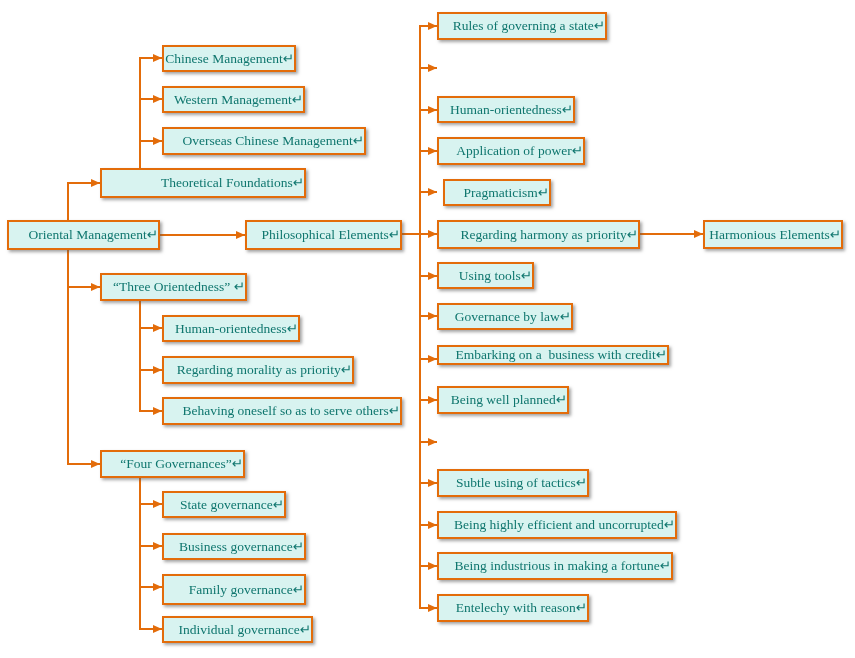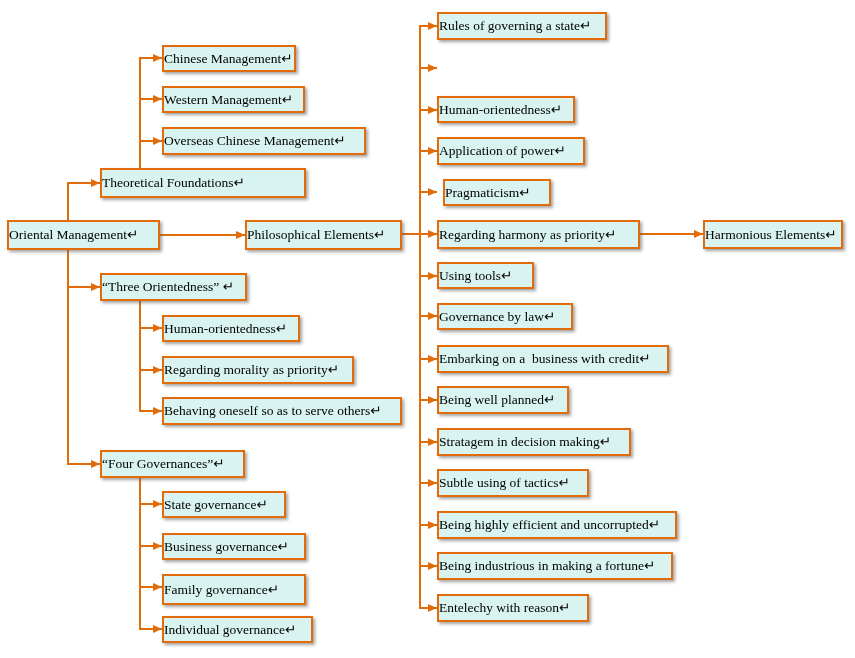--- a/index.html
+++ b/index.html
@@ -12,23 +12,23 @@
   }
   svg.connectors{position:absolute;left:0;top:0;}
   .node{
     position:absolute;
     box-sizing:border-box;
     background:#d8f3f0;
     border:2px solid #e36c0a;
     box-shadow:2px 2px 3px rgba(90,90,90,0.55);
     display:flex;
     align-items:center;
-    justify-content:flex-start;
+    justify-content:flex-end;
     font-size:13.5px;
-    color:#000000;
+    color:#0f766e;
     white-space:pre;
     line-height:1;
   }
 </style>
 </head>
 <body>
 
 <div class="canvas">
 
   <svg class="connectors" width="855" height="658" viewBox="0 0 855 658" stroke="#e36c0a" stroke-width="2" stroke-linecap="square">
@@ -142,28 +142,25 @@
   </div>
   <div class="node" style="left:437px;top:220px;width:203px;height:29px">
     <span>Regarding harmony as priority↵</span>
   </div>
   <div class="node" style="left:437px;top:262px;width:97px;height:27px">
     <span>Using tools↵</span>
   </div>
   <div class="node" style="left:437px;top:303px;width:136px;height:27px">
     <span>Governance by law↵</span>
   </div>
-  <div class="node" style="left:437px;top:345px;width:232px;height:28px">
+  <div class="node" style="left:437px;top:345px;width:232px;height:20px">
     <span>Embarking on a  business with credit↵</span>
   </div>
   <div class="node" style="left:437px;top:386px;width:132px;height:28px">
     <span>Being well planned↵</span>
-  </div>
-  <div class="node" style="left:437px;top:428px;width:194px;height:28px">
-    <span>Stratagem in decision making↵</span>
   </div>
   <div class="node" style="left:437px;top:469px;width:152px;height:28px">
     <span>Subtle using of tactics↵</span>
   </div>
   <div class="node" style="left:437px;top:511px;width:240px;height:28px">
     <span>Being highly efficient and uncorrupted↵</span>
   </div>
   <div class="node" style="left:437px;top:552px;width:236px;height:28px">
     <span>Being industrious in making a fortune↵</span>
   </div>

